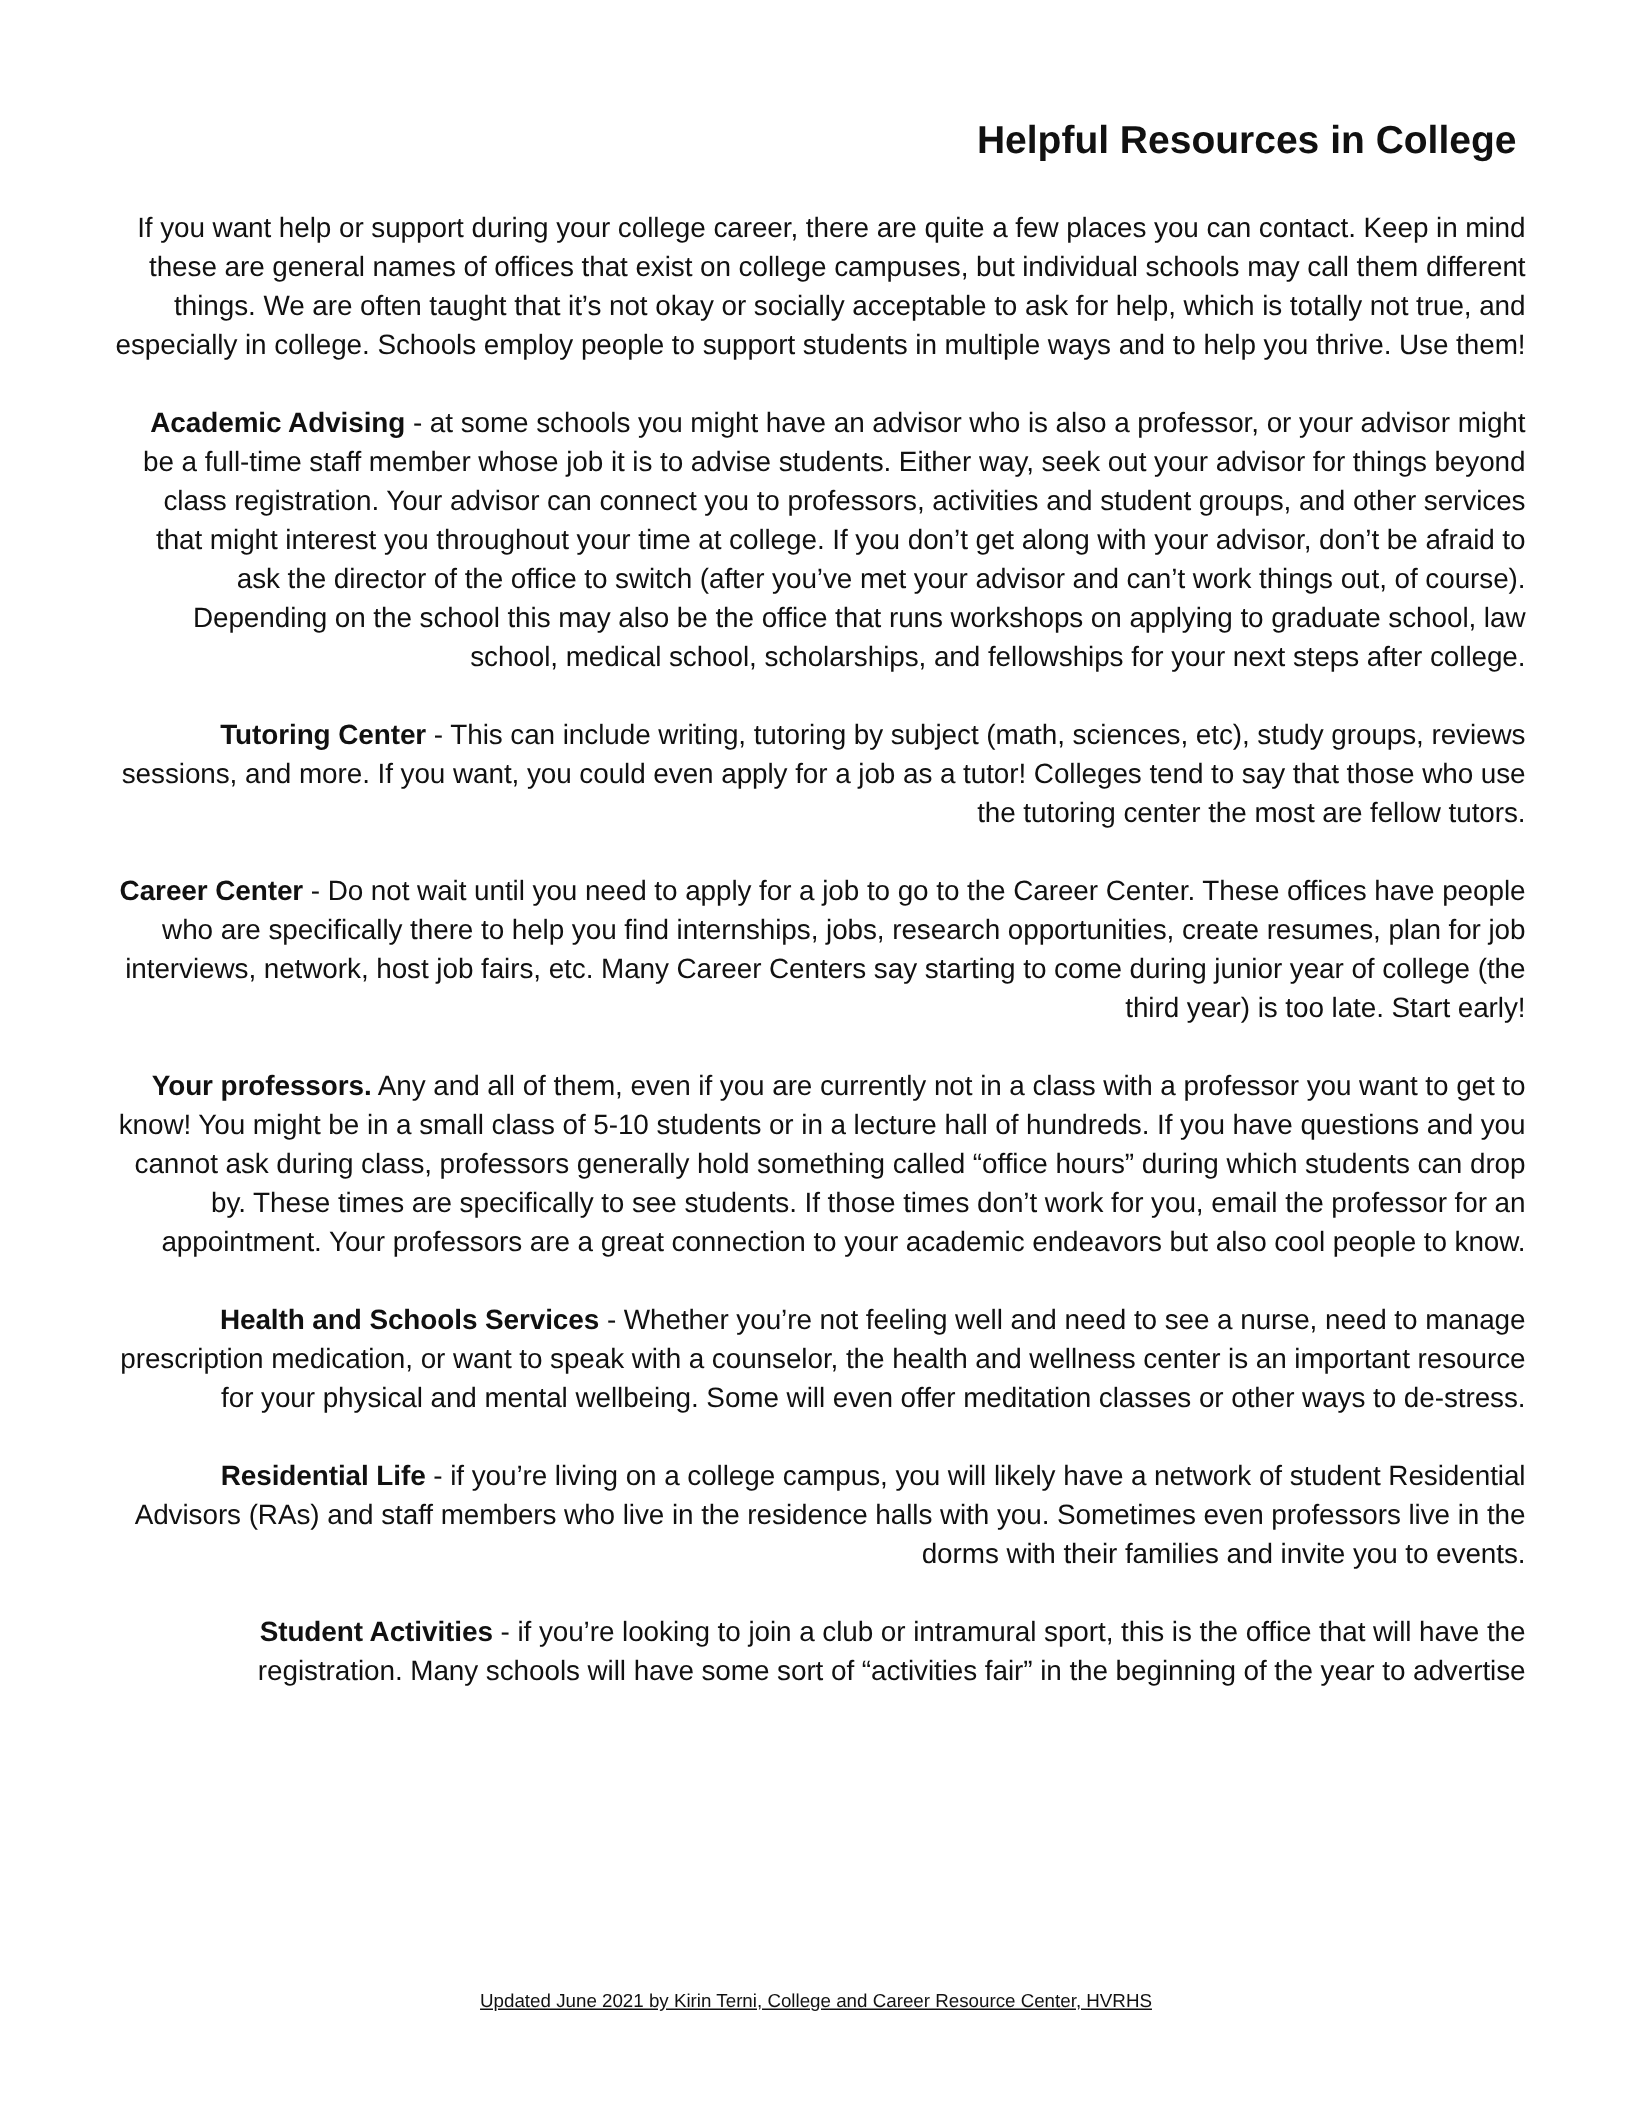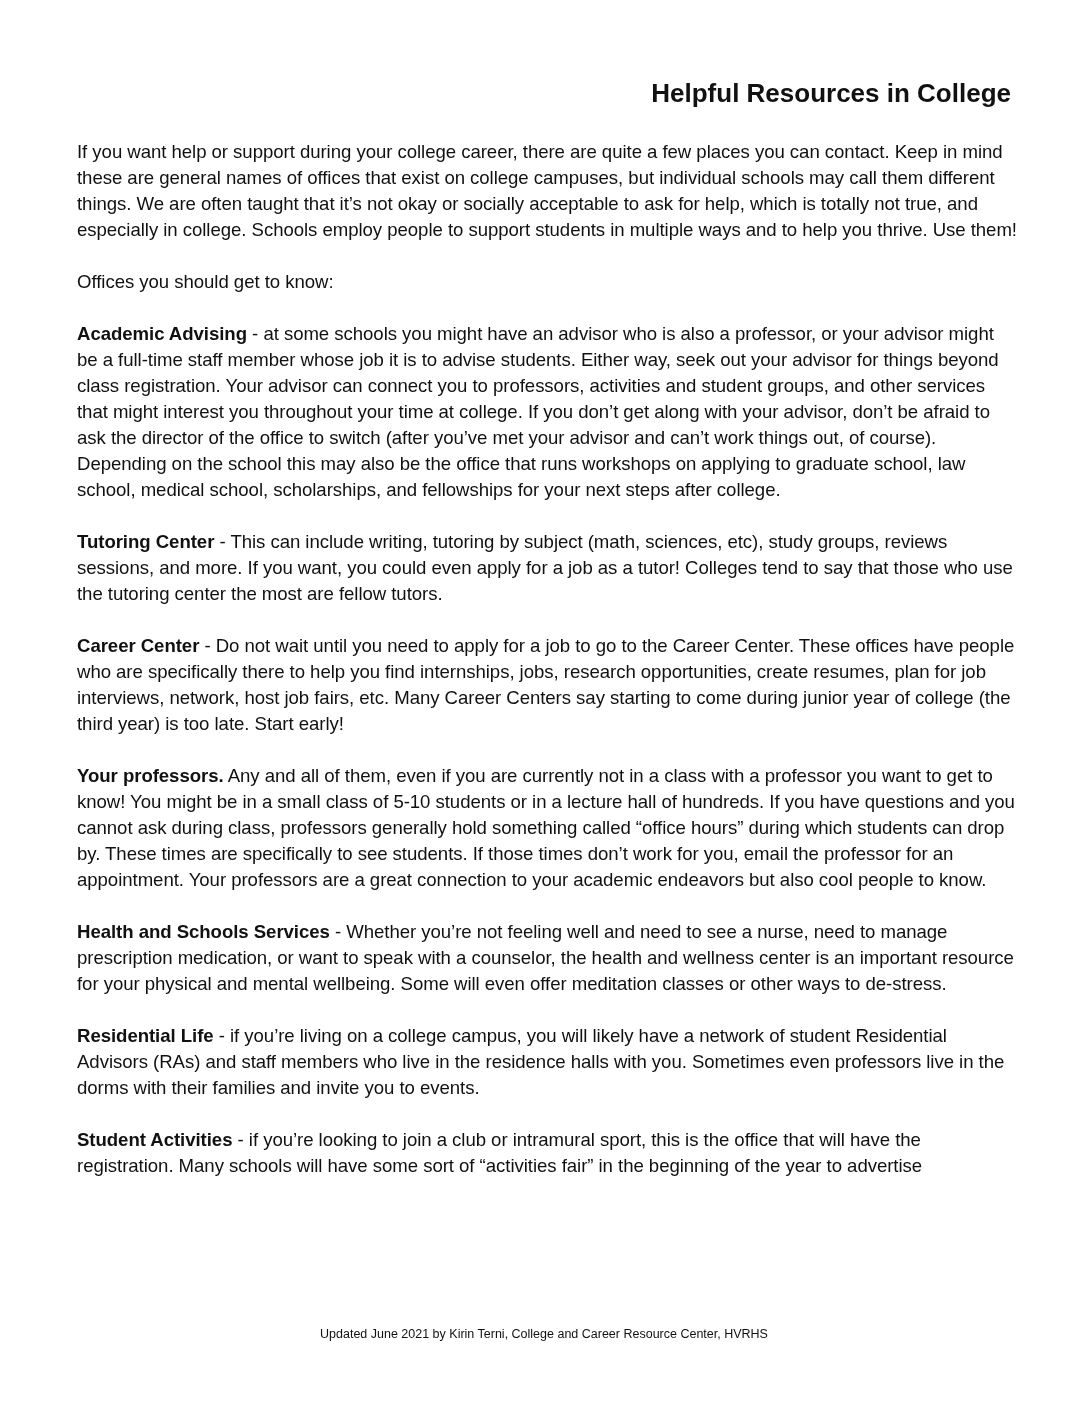--- a/index.html
+++ b/index.html
@@ -32,48 +32,49 @@
       line-height: 34px;
       margin: 0;
     }
     .body-text {
       position: absolute;
       left: 0;
       top: 139px;
       width: 940px;
       font-size: 18.6px;
       line-height: 26px;
+      text-align: right;
     }
     .para {
       margin: 0 0 26px 0;
       letter-spacing: -0.05px;
     }
     .para b {
       font-weight: bold;
     }
     .footer {
       position: absolute;
       left: 0;
       top: 1326px;
       width: 1088px;
       text-align: center;
       font-size: 12.5px;
       line-height: 16px;
       color: #111111;
+      text-decoration: underline;
     }
   </style>
 </head>
 <body>
 
 <div class="page">
   <h1 class="title">Helpful Resources in College</h1>
 
   <div class="body-text">
     <p class="para">If you want help or support during your college career, there are quite a few places you can contact. Keep in mind these are general names of offices that exist on college campuses, but individual schools may call them different things. We are often taught that it’s not okay or socially acceptable to ask for help, which is totally not true, and especially in college. Schools employ people to support students in multiple ways and to help you thrive. Use them!</p>
-    <p class="para">Offices you should get to know:</p>
 
     <p class="para"><b>Academic Advising</b><span> - </span><span>at some schools you might have an advisor who is also a professor, or your advisor might be a full-time staff member whose job it is to advise students. Either way, seek out your advisor for things beyond class registration. Your advisor can connect you to professors, activities and student groups, and other services that might interest you throughout your time at college. If you don’t get along with your advisor, don’t be afraid to ask the director of the office to switch (after you’ve met your advisor and can’t work things out, of course). Depending on the school this may also be the office that runs workshops on applying to graduate school, law school, medical school, scholarships, and fellowships for your next steps after college.</span></p>
 
     <p class="para"><b>Tutoring Center</b><span> - </span><span>This can include writing, tutoring by subject (math, sciences, etc), study groups, reviews sessions, and more. If you want, you could even apply for a job as a tutor! Colleges tend to say that those who use the tutoring center the most are fellow tutors.</span></p>
 
     <p class="para"><b>Career Center</b><span> - </span><span>Do not wait until you need to apply for a job to go to the Career Center. These offices have people who are specifically there to help you find internships, jobs, research opportunities, create resumes, plan for job interviews, network, host job fairs, etc. Many Career Centers say starting to come during junior year of college (the third year) is too late. Start early!</span></p>
 
     <p class="para"><b>Your professors.</b><span> </span><span>Any and all of them, even if you are currently not in a class with a professor you want to get to know! You might be in a small class of 5-10 students or in a lecture hall of hundreds. If you have questions and you cannot ask during class, professors generally hold something called “office hours” during which students can drop by. These times are specifically to see students. If those times don’t work for you, email the professor for an appointment. Your professors are a great connection to your academic endeavors but also cool people to know.</span></p>
 
     <p class="para"><b>Health and Schools Services</b><span> - </span><span>Whether you’re not feeling well and need to see a nurse, need to manage prescription medication, or want to speak with a counselor, the health and wellness center is an important resource for your physical and mental wellbeing. Some will even offer meditation classes or other ways to de-stress.</span></p>

